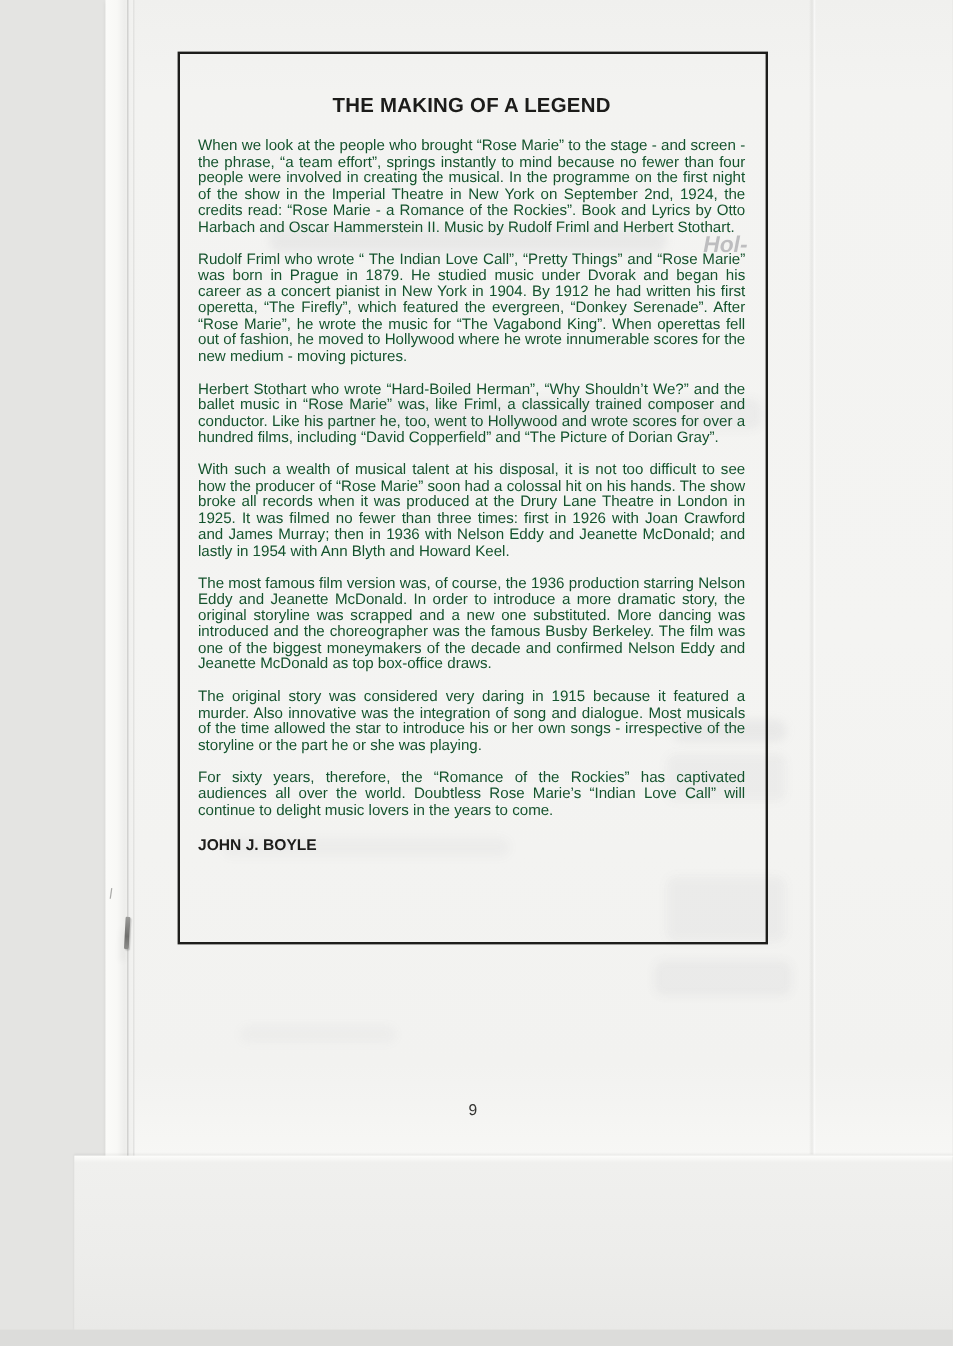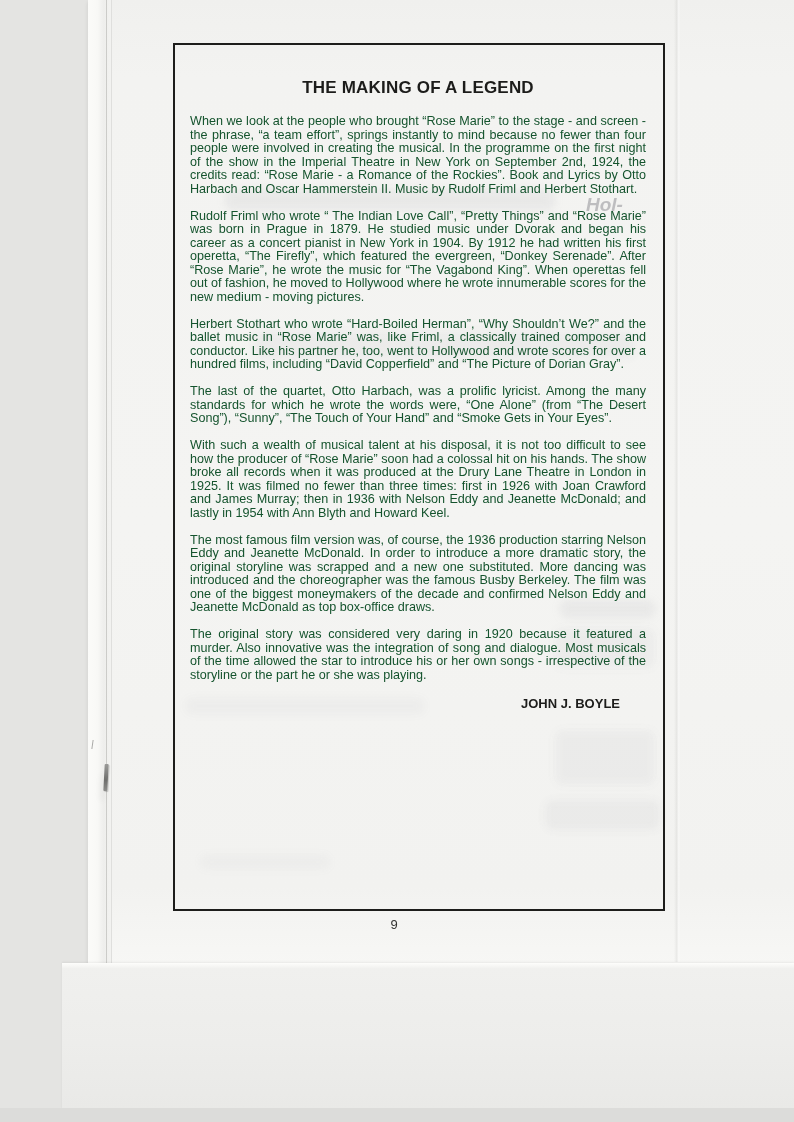--- a/index.html
+++ b/index.html
@@ -45,42 +45,41 @@
     border-radius:1px;transform:rotate(3deg);
     box-shadow:1px 1px 1px rgba(0,0,0,0.18), -3px 10px 6px rgba(0,0,0,0.05);
   }
   .spine-tick{
     position:absolute;left:92px;top:740px;width:1px;height:9px;
     background:rgba(90,90,88,0.5);transform:rotate(8deg);
   }
 
   
   .frame{
-    position:absolute;left:148px;top:43px;width:492px;height:868px;
+    position:absolute;left:148px;top:43px;width:492px;height:744px;
     border:2.5px solid #1d1d1b;
     box-sizing:border-box;
     padding:20px 17px 0 15px;
     color:#28282a;
-    margin-left:25px;
   }
   .heading{
     margin:13px 0 17px 0;
     text-align:center;
     font-size:17px;font-weight:bold;color:#1c1c1a;
     letter-spacing:0.2px;
   }
   .body-copy p{
     margin:0 0 13.5px 0;
     font-size:12.6px;line-height:13.5px;
     text-align:justify;
     color:#14532d;
   }
   .byline{
     margin-top:9px;
-    text-align:right;
+    text-align:left;
     padding-right:26px;
     font-size:13px;font-weight:bold;color:#1d1d1b;
   }
   .page-number{
     position:absolute;left:148px;top:917px;width:492px;
     text-align:center;font-size:13px;color:#333331;
   }
 
   
   .ghost{position:absolute;pointer-events:none;text-align:center;}
@@ -128,23 +127,23 @@
   <div class="ghost ghost-blob g6"></div>
   <div class="ghost ghost-blob g7"></div>
   <div class="ghost ghost-blob g8"></div>
 
   <div class="frame">
     <h1 class="heading">THE MAKING OF A LEGEND</h1>
     <div class="body-copy">
         <p class="para">When we look at the people who brought “Rose Marie” to the stage - and screen - the phrase, “a team effort”, springs instantly to mind because no fewer than four people were involved in creating the musical. In the programme on the first night of the show in the Imperial Theatre in New York on September 2nd, 1924, the credits read: “Rose Marie - a Romance of the Rockies”. Book and Lyrics by Otto Harbach and Oscar Hammerstein II. Music by Rudolf Friml and Herbert Stothart.</p>
         <p class="para">Rudolf Friml who wrote “ The Indian Love Call”, “Pretty Things” and “Rose Marie” was born in Prague in 1879. He studied music under Dvorak and began his career as a concert pianist in New York in 1904. By 1912 he had written his first operetta, “The Firefly”, which featured the evergreen, “Donkey Serenade”. After “Rose Marie”, he wrote the music for “The Vagabond King”. When operettas fell out of fashion, he moved to Hollywood where he wrote innumerable scores for the new medium - moving pictures.</p>
         <p class="para">Herbert Stothart who wrote “Hard-Boiled Herman”, “Why Shouldn’t We?” and the ballet music in “Rose Marie” was, like Friml, a classically trained composer and conductor. Like his partner he, too, went to Hollywood and wrote scores for over a hundred films, including “David Copperfield” and “The Picture of Dorian Gray”.</p>
-        <p class="para">The last of the quartet, Otto Harbach, was a prolific lyricist. Among the many standards for which he wrote the words were, “One Alone” (from “The Desert Song”), “Sunny”, “The Touch of Your Hand” and “Smoke Gets in Your Eyes”.</p>
         <p class="para">With such a wealth of musical talent at his disposal, it is not too difficult to see how the producer of “Rose Marie” soon had a colossal hit on his hands. The show broke all records when it was produced at the Drury Lane Theatre in London in 1925. It was filmed no fewer than three times: first in 1926 with Joan Crawford and James Murray; then in 1936 with Nelson Eddy and Jeanette McDonald; and lastly in 1954 with Ann Blyth and Howard Keel.</p>
         <p class="para">The most famous film version was, of course, the 1936 production starring Nelson Eddy and Jeanette McDonald. In order to introduce a more dramatic story, the original storyline was scrapped and a new one substituted. More dancing was introduced and the choreographer was the famous Busby Berkeley. The film was one of the biggest moneymakers of the decade and confirmed Nelson Eddy and Jeanette McDonald as top box-office draws.</p>
-        <p class="para">The original story was considered very daring in 1920 because it featured a murder. Also innovative was the integration of song and dialogue. Most musicals of the time allowed the star to introduce his or her own songs - irrespective of the storyline or the part he or she was playing.</p>
+        <p class="para">The original story was considered very daring in 1915 because it featured a murder. Also innovative was the integration of song and dialogue. Most musicals of the time allowed the star to introduce his or her own songs - irrespective of the storyline or the part he or she was playing.</p>
+        <p class="para">For sixty years, therefore, the “Romance of the Rockies” has captivated audiences all over the world. Doubtless Rose Marie’s “Indian Love Call” will continue to delight music lovers in the years to come.</p>
       </div>
     <div class="byline">JOHN J. BOYLE</div>
   </div>
 
   <div class="page-number">9</div>
 
 </div>
 
 </body></html>

